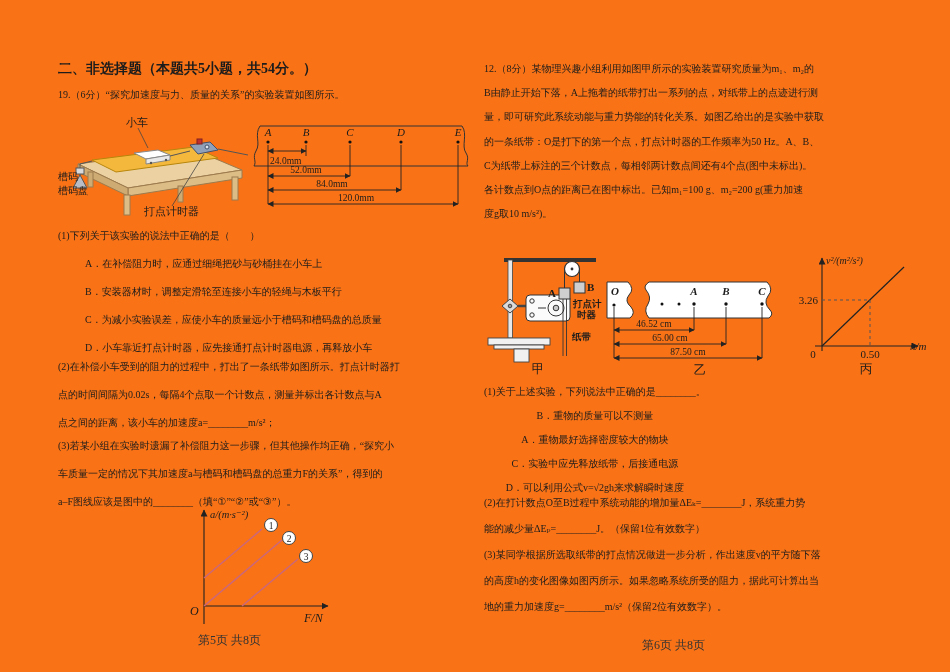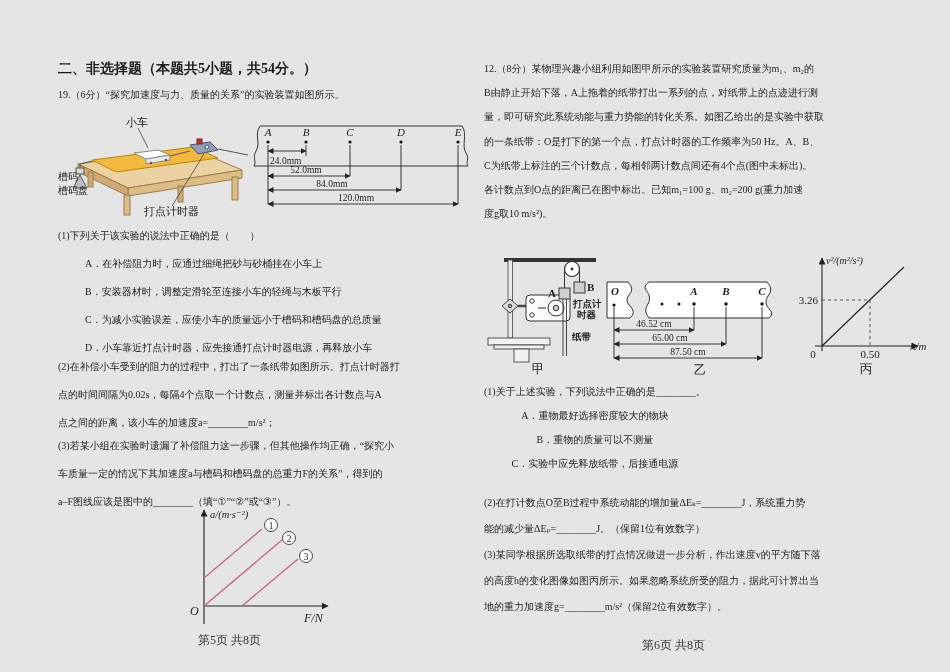--- a/index.html
+++ b/index.html
@@ -1,18 +1,18 @@
 <!DOCTYPE html>
 <html><head>
 <meta charset="utf-8">
 <style>
   * { margin:0; padding:0; box-sizing:border-box; }
   html,body { background:#ffffff; }
   #page {
-    position:relative; width:950px; height:672px; background:#e5e5e5;
+    position:relative; width:950px; height:672px; background:#f97316;
     font-family:"Liberation Serif","DejaVu Serif","DejaVu Sans",serif;
     color:#1c1c1c; overflow:hidden;
   }
   .col { position:absolute; top:0; height:672px; }
   #col-left  { left:58px;  width:412px; }
   #col-right { left:484px; width:440px; }
   .abs { position:absolute; left:0; }
   .nw { white-space:nowrap; }
   .heading { font-weight:bold; font-size:14px; }
   .body-txt { font-size:10px; }
@@ -289,23 +289,24 @@
         <text class="t11" x="36" y="54" text-anchor="end">3.26</text>
         <text class="t11" x="31" y="108" text-anchor="middle">0</text>
         <text class="t11" x="88" y="108" text-anchor="middle">0.50</text>
         <text class="t11 ti" x="128" y="100">h/m</text>
         <text class="t125" x="84" y="123" text-anchor="middle">丙</text>
       </svg>
     </div>
 
     <div class="abs body-txt lh24" style="top:380px">
       <div class="nw">(1)关于上述实验，下列说法中正确的是________。</div>
+      <div class="nw">B．重物的质量可以不测量</div>
       <div class="nw">A．重物最好选择密度较大的物块</div>
-      <div class="nw">B．重物的质量可以不测量</div>
       <div class="nw">C．实验中应先释放纸带，后接通电源</div>
+      <div class="nw">D．可以利用公式v=√2gh来求解瞬时速度</div>
     </div>
 
     <div class="abs body-txt lh26" style="top:490px">
       <div class="nw">(2)在打计数点O至B过程中系统动能的增加量ΔEₖ=________J，系统重力势</div>
       <div class="nw">能的减少量ΔEₚ=________J。（保留1位有效数字）</div>
     </div>
 
     <div class="abs body-txt lh26" style="top:542px">
       <div class="nw">(3)某同学根据所选取纸带的打点情况做进一步分析，作出速度v的平方随下落</div>
       <div class="nw">的高度h的变化图像如图丙所示。如果忽略系统所受的阻力，据此可计算出当</div>

